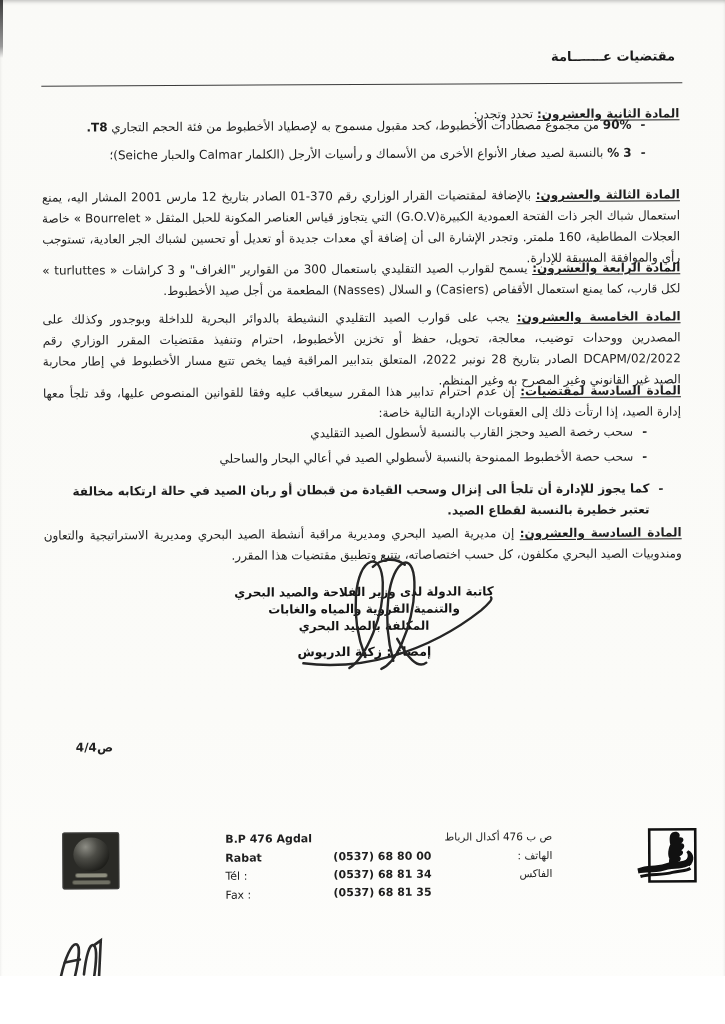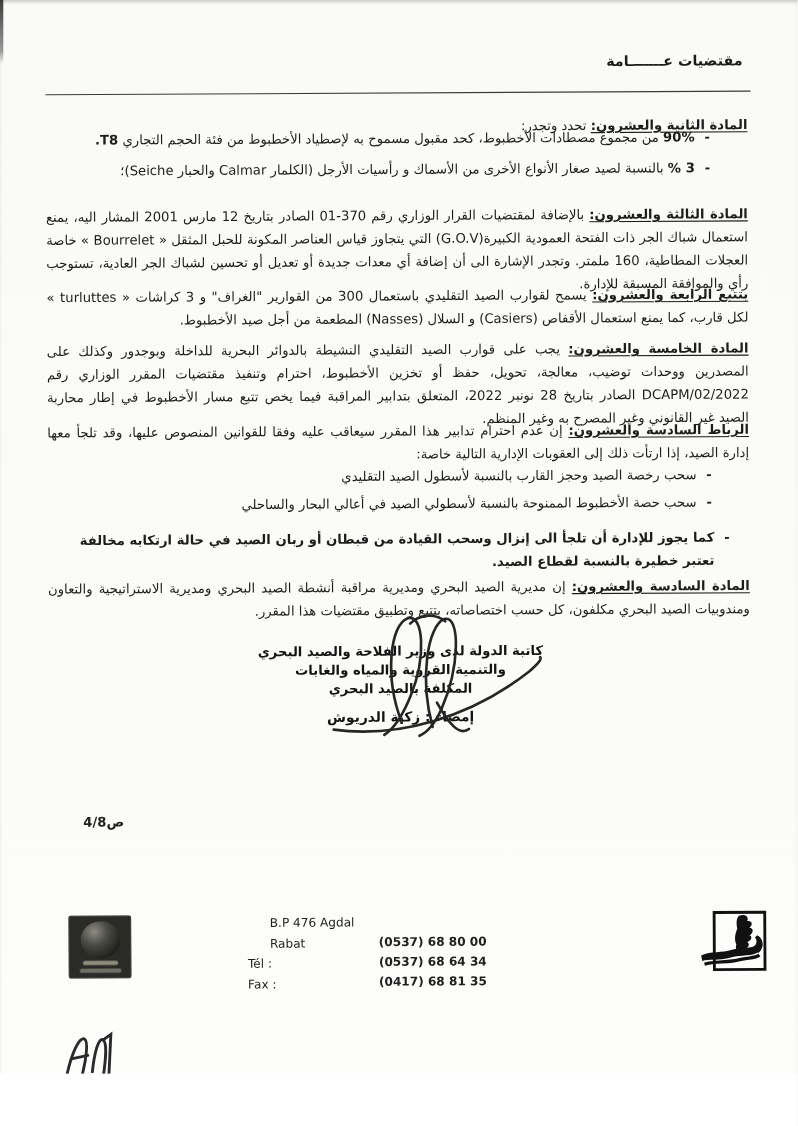--- a/index.html
+++ b/index.html
@@ -31,22 +31,22 @@
   .bullet.heavy{font-weight:bold;right:62px;left:50px;}
   
   .sig-block{position:absolute;top:584px;left:208px;width:310px;text-align:center;direction:rtl;
              font-size:12px;font-weight:bold;line-height:17px;color:#141414;}
   .sig-block .last{margin-top:8px;font-size:12.5px;}
   .sig-svg{position:absolute;top:553px;left:268px;width:240px;height:122px;pointer-events:none;}
   
   .pagenum{position:absolute;top:739px;left:74px;direction:rtl;font-size:12px;font-weight:600;color:#222;}
   
   .f-lat{position:absolute;top:830px;left:223px;width:110px;font-size:11px;line-height:18.5px;color:#1e1e1e;}
-  .f-lat .addr{font-weight:normal;margin-left:20px;}
-  .f-num{position:absolute;top:848px;left:342px;width:110px;font-size:11px;font-weight:600;line-height:18px;color:#1e1e1e;}
+  .f-lat .addr{font-weight:bold;}
+  .f-num{position:absolute;top:848px;left:331px;width:110px;font-size:11px;font-weight:600;line-height:18px;color:#1e1e1e;}
   .f-ar{position:absolute;top:828px;left:418px;width:132px;direction:rtl;text-align:right;
         font-size:10.5px;line-height:18.5px;color:#222;}
   
   .stamp{position:absolute;top:831px;left:60px;width:57px;height:57px;background:#2a2a26;
          border-radius:2px;box-shadow:0 0 0 1px #444 inset;}
   .stamp .sphere{position:absolute;top:5px;left:11px;width:36px;height:34px;border-radius:50%;
          background:radial-gradient(circle at 34% 28%,#8d8d85 0%,#4c4c46 35%,#151512 85%);}
   .stamp .txt1{position:absolute;bottom:12px;left:13px;width:32px;height:4px;border-radius:2px;
          background:#8e8e7f;filter:blur(.6px);}
   .stamp .txt2{position:absolute;bottom:5px;left:10px;width:38px;height:4px;border-radius:2px;
@@ -78,25 +78,25 @@
       <span class="dash">-</span>
       <div><b>90%</b> <span>من مجموع مصطادات الأخطبوط، كحد مقبول مسموح به لإصطياد الأخطبوط من فئة الحجم التجاري</span> <b>T8.</b></div>
     </div>
     <div class="bullet" style="top:144px">
       <span class="dash">-</span>
       <div><b>3 %</b> <span>بالنسبة لصيد صغار الأنواع الأخرى من الأسماك و رأسيات الأرجل (الكلمار Calmar والحبار Seiche)؛</span></div>
     </div>
 
     <p class="para" style="top:174px"><span class="hd">المادة الثالثة والعشرون:</span> <span>بالإضافة لمقتضيات القرار الوزاري رقم 370-01 الصادر بتاريخ 12 مارس 2001 المشار اليه، يمنع استعمال شباك الجر ذات الفتحة العمودية الكبيرة(G.O.V) التي يتجاوز قياس العناصر المكونة للحبل المثقل « Bourrelet » خاصة العجلات المطاطية، 160 ملمتر. وتجدر الإشارة الى أن إضافة أي معدات جديدة أو تعديل أو تحسين لشباك الجر العادية، تستوجب رأي والموافقة المسبقة للإدارة.</span></p>
 
-    <p class="para" style="top:247px"><span class="hd">بتتبع الرابعة والعشرون:</span> <span>يسمح لقوارب الصيد التقليدي باستعمال 300 من القوارير "الغراف" و 3 كراشات « turluttes » لكل قارب، كما يمنع استعمال الأقفاص (Casiers) و السلال (Nasses) المطعمة من أجل صيد الأخطبوط.</span></p>
+    <p class="para" style="top:247px"><span class="hd">المادة الرابعة والعشرون:</span> <span>يسمح لقوارب الصيد التقليدي باستعمال 300 من القوارير "الغراف" و 3 كراشات « turluttes » لكل قارب، كما يمنع استعمال الأقفاص (Casiers) و السلال (Nasses) المطعمة من أجل صيد الأخطبوط.</span></p>
 
     <p class="para" style="top:296px"><span class="hd">المادة الخامسة والعشرون:</span> <span>يجب على قوارب الصيد التقليدي النشيطة بالدوائر البحرية للداخلة وبوجدور وكذلك على المصدرين ووحدات توضيب، معالجة، تحويل، حفظ أو تخزين الأخطبوط، احترام وتنفيذ مقتضيات المقرر الوزاري رقم 2022/DCAPM/02 الصادر بتاريخ 28 نونبر 2022، المتعلق بتدابير المراقبة فيما يخص تتبع مسار الأخطبوط في إطار محاربة الصيد غير القانوني وغير المصرح به وغير المنظم.</span></p>
 
-    <p class="para" style="top:370px"><span class="hd">الرباط السادسة والعشرون:</span> <span>إن عدم احترام تدابير هذا المقرر سيعاقب عليه وفقا للقوانين المنصوص عليها، وقد تلجأ معها إدارة الصيد، إذا ارتأت ذلك إلى العقوبات الإدارية التالية خاصة:</span></p>
+    <p class="para" style="top:370px"><span class="hd">المادة السادسة لمقتضيات:</span> <span>إن عدم احترام تدابير هذا المقرر سيعاقب عليه وفقا للقوانين المنصوص عليها، وقد تلجأ معها إدارة الصيد، إذا ارتأت ذلك إلى العقوبات الإدارية التالية خاصة:</span></p>
     <div class="bullet" style="top:423px">
       <span class="dash">-</span>
       <div>سحب رخصة الصيد وحجز القارب بالنسبة لأسطول الصيد التقليدي</div>
     </div>
     <div class="bullet" style="top:448px">
       <span class="dash">-</span>
       <div>سحب حصة الأخطبوط الممنوحة بالنسبة لأسطولي الصيد في أعالي البحار والساحلي</div>
     </div>
     <div class="bullet heavy" style="top:480px">
       <span class="dash">-</span>
@@ -114,31 +114,36 @@
     <svg class="sig-svg" viewBox="0 0 240 122">
       <g fill="none" stroke="#262626" stroke-width="2.4" stroke-linecap="round">
         <path d="M96,104 C80,62 86,14 102,9 C116,5 119,44 104,80 C97,97 88,110 80,115"></path>
         <path d="M124,108 C112,64 120,16 135,10 C150,6 149,54 132,92 C126,105 119,113 112,116"></path>
         <path d="M128,86 C138,104 148,117 157,110"></path>
         <path d="M34,110 C92,118 158,100 212,58 C219,52 224,47 222,45"></path>
         <path d="M104,14 C112,6 126,4 136,12"></path>
       </g>
     </svg>
 
-    <div class="pagenum">ص4/8</div>
+    <div class="pagenum">ص4/4</div>
 
     <div class="f-lat">
       <div class="addr">B.P 476 Agdal Rabat</div>
       <div>Tél :</div>
       <div>Fax :</div>
     </div>
     <div class="f-num">
       <div>(0537) 68 80 00</div>
-      <div>(0537) 68 64 34</div>
-      <div>(0417) 68 81 35</div>
+      <div>(0537) 68 81 34</div>
+      <div>(0537) 68 81 35</div>
+    </div>
+    <div class="f-ar">
+      <div>ص ب 476 أكدال الرباط</div>
+      <div>الهاتف :</div>
+      <div>الفاكس</div>
     </div>
 
     <div class="stamp">
       <div class="sphere"></div>
       <div class="txt1"></div>
       <div class="txt2"></div>
     </div>
 
     <svg class="logo" viewBox="0 0 66 66">
       <rect x="13" y="3" width="46" height="52" fill="none" stroke="#111" stroke-width="2.6"></rect>

